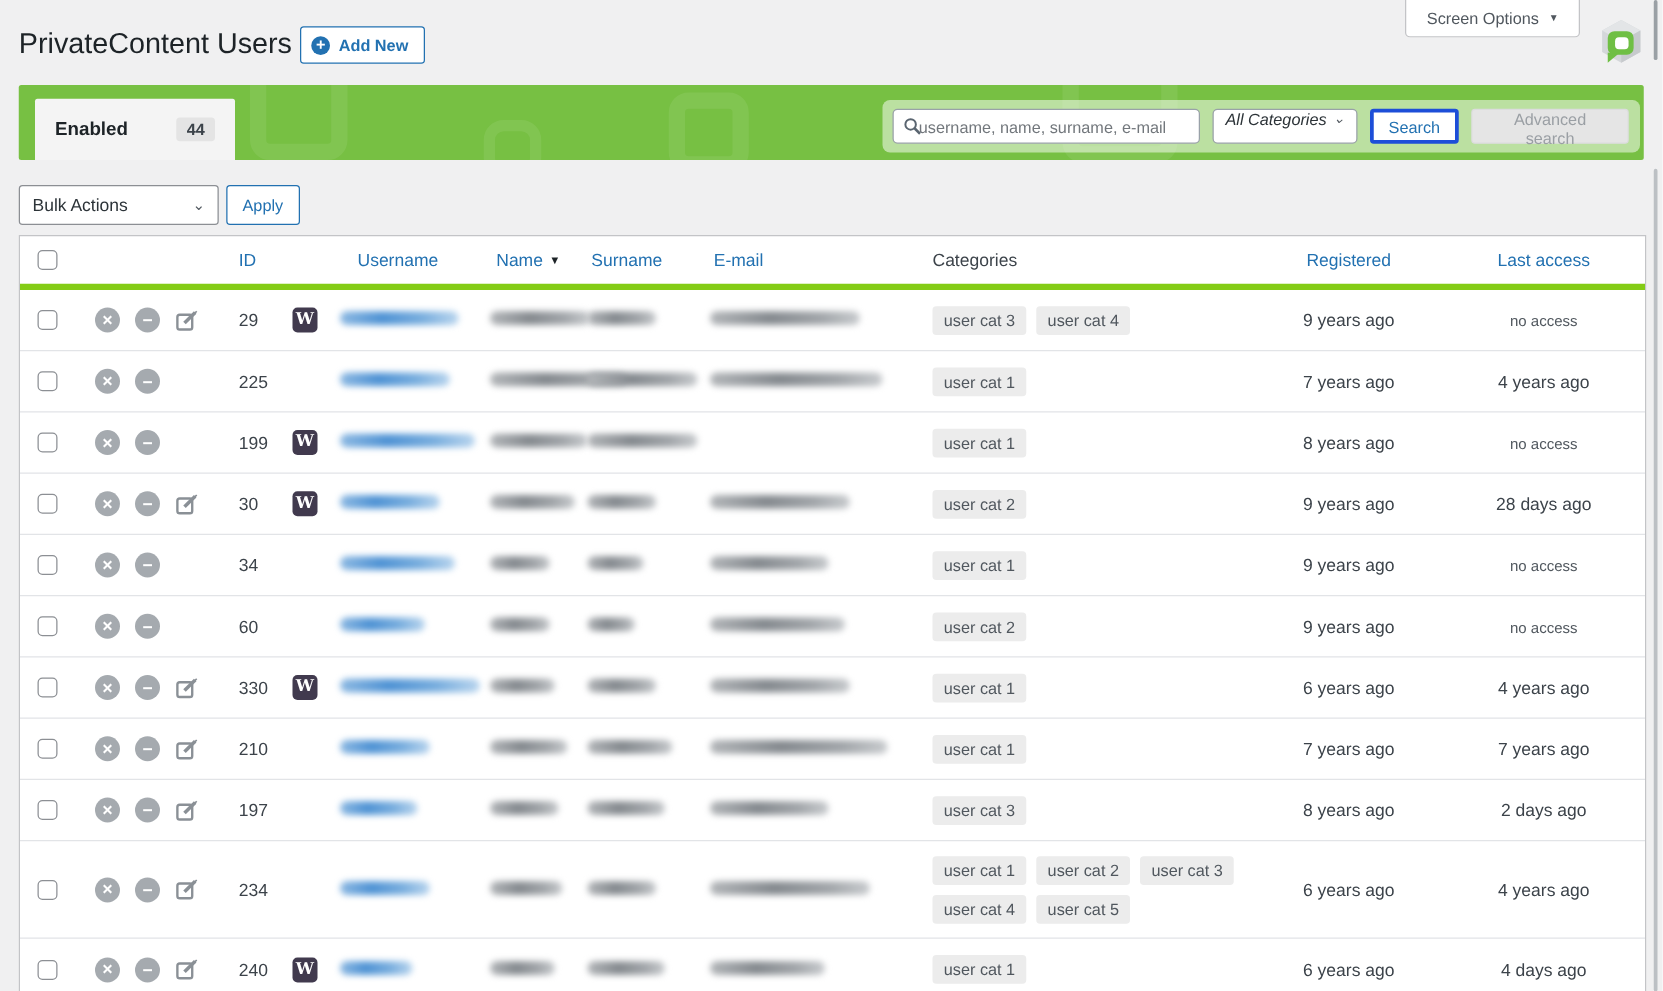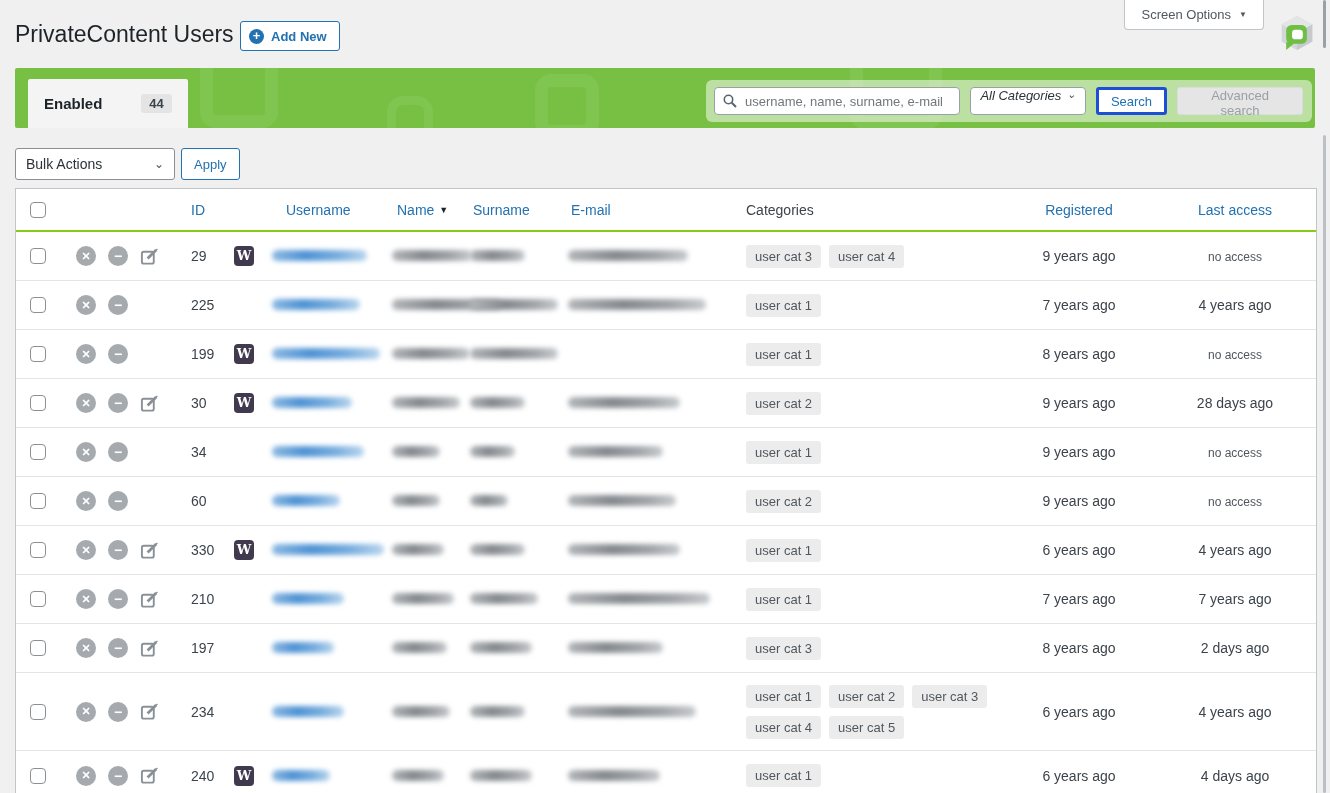--- a/index.html
+++ b/index.html
@@ -71,21 +71,21 @@
     position:absolute; right:3px; top:12px; width:606px; height:42px;
     background:rgba(255,255,255,0.5); border-radius:6px;
     display:flex; align-items:center; gap:10px; padding:0 9px 0 8px;
   }
   .search-box {
     position:relative; width:258px; height:28px;
   }
   .search-box input {
     width:100%; height:100%;
     border:1px solid #99a1a8; border-radius:4px; background:#fff;
-    padding:0 8px 0 30px; font-size:13px; color:#c2410c;
+    padding:0 8px 0 20px; font-size:13px; color:#c2410c;
     font-family:"Liberation Sans", sans-serif; outline:none;
   }
   .search-box input::placeholder { color:#72777c; }
   .search-box .mag { position:absolute; left:8px; top:6px; }
   .cat-select {
     width:120px; height:28px; background:#fff;
     border:1px solid #99a1a8; border-radius:4px;
     display:flex; align-items:flex-start; justify-content:space-between;
     padding:0 9px; font-size:13px; color:#2c3338; cursor:pointer;font-style:italic;
   }
@@ -118,21 +118,21 @@
     color:#2271b1; font-size:13px; cursor:pointer;
     font-family:"Liberation Sans", sans-serif;
   }
 
   
   .table {
     position:absolute; left:15px; top:188px; width:1302px;
     background:#fff; border:1px solid #c3c4c7;
   }
   .tr, .thead { display:flex; align-items:center; }
-  .thead { height:43px; border-bottom:2px solid #84cc16; }
+  .thead { height:43px; border-bottom:5px solid #84cc16; }
   .tr { min-height:49px; border-bottom:1px solid #e2e4e7; }
   .tr.tall { min-height:78px; }
   .tr:last-child { border-bottom:none; }
 
   .c-cb   { width:48px;  display:flex; align-items:center; padding-left:14px; flex-shrink:0; }
   .c-act  { width:115px; display:flex; align-items:center; gap:12px; padding-left:12px; flex-shrink:0; }
   .c-id   { width:55px;  padding-left:12px; font-size:14px; color:#3c434a; flex-shrink:0; }
   .c-wp   { width:38px;  display:flex; align-items:center; flex-shrink:0; }
   .c-user { width:120px; flex-shrink:0; }
   .c-name { width:78px;  flex-shrink:0; }

